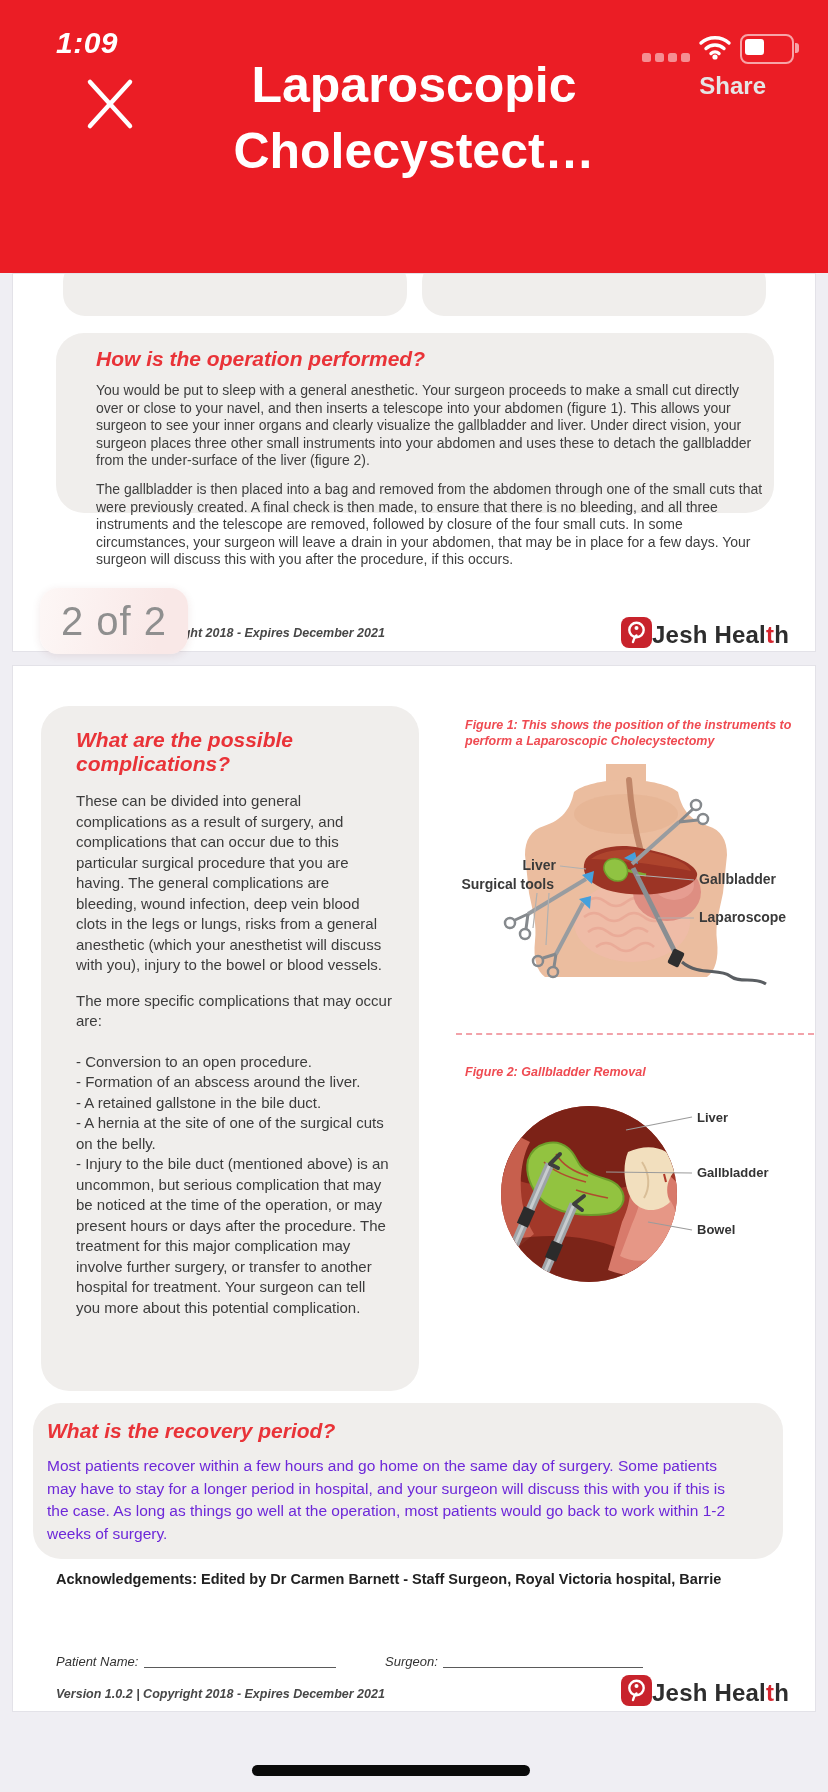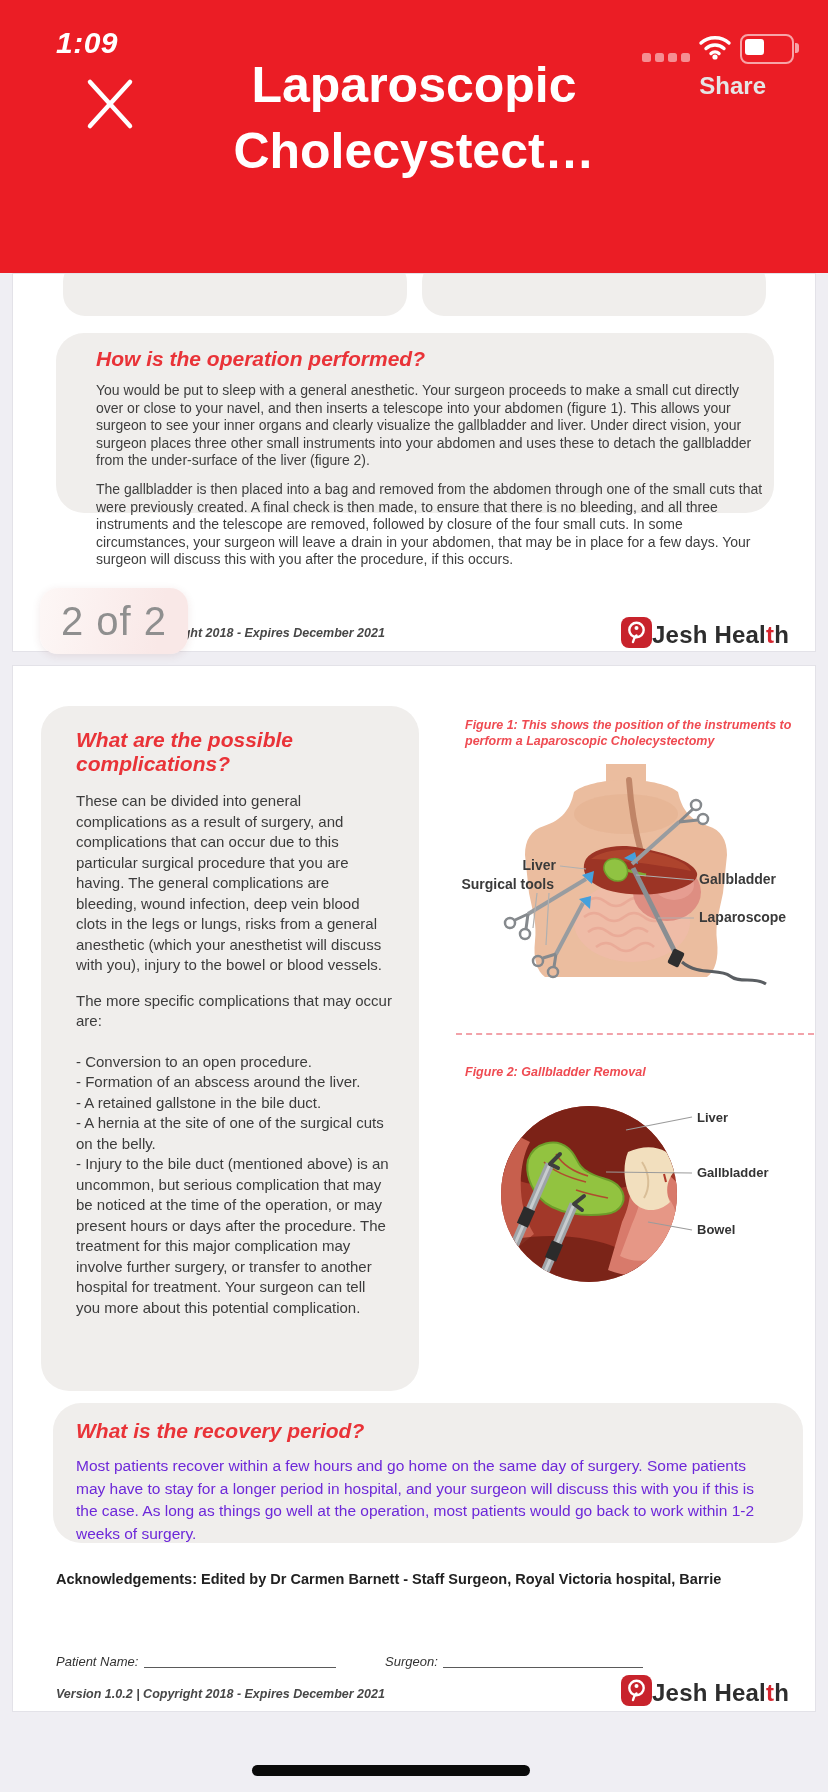--- a/index.html
+++ b/index.html
@@ -45,21 +45,21 @@
   .compbox{position:absolute;left:28px;top:40px;width:378px;height:685px;padding:22px 26px 0 35px;}
   .compbox p,.compbox .bl{font-size:15px;line-height:20.5px;color:#3C3C3C;margin:0;width:316px;}
   .compbox p{margin-top:15px;}
   .bullets{margin-top:20px;}
   .figcap{position:absolute;left:452px;width:336px;color:#EF4B52;font-size:12.5px;font-style:italic;font-weight:600;line-height:15.5px;}
   .cap1{top:52px;}
   .cap2{top:399px;}
   .fig1{position:absolute;left:423px;top:96px;}
   .fig2{position:absolute;left:423px;top:436px;}
   .divider{position:absolute;left:443px;top:367px;width:358px;border-top:2px dashed #F2A2A9;}
-  .recbox{position:absolute;left:40px;top:737px;width:750px;height:140px;padding:16px 38px 0 23px;}
+  .recbox{position:absolute;left:20px;top:737px;width:750px;height:156px;padding:16px 38px 0 14px;}
   .recbox p{margin:12px 0 0 0;font-size:15.5px;line-height:22.5px;color:#6d28d9;width:702px;}
   .ack{position:absolute;left:43px;top:905px;width:720px;font-size:14.5px;font-weight:bold;color:#222;}
   .sigrow{position:absolute;left:0;top:988px;width:804px;font-size:13px;font-style:italic;color:#333;}
   .sig-label{position:absolute;top:0;}
   .sig-line{position:absolute;top:13px;border-bottom:1.5px solid #5a5a5a;}
   .svgtext{font-family:"Liberation Sans",sans-serif;font-size:14px;font-weight:600;fill:#3A3A3A;}
   .svgtext2{font-family:"Liberation Sans",sans-serif;font-size:13px;font-weight:600;fill:#333;}
 
   .home{position:absolute;left:252px;top:1765px;width:278px;height:11px;border-radius:6px;background:#0A0A0A;}
 </style>

